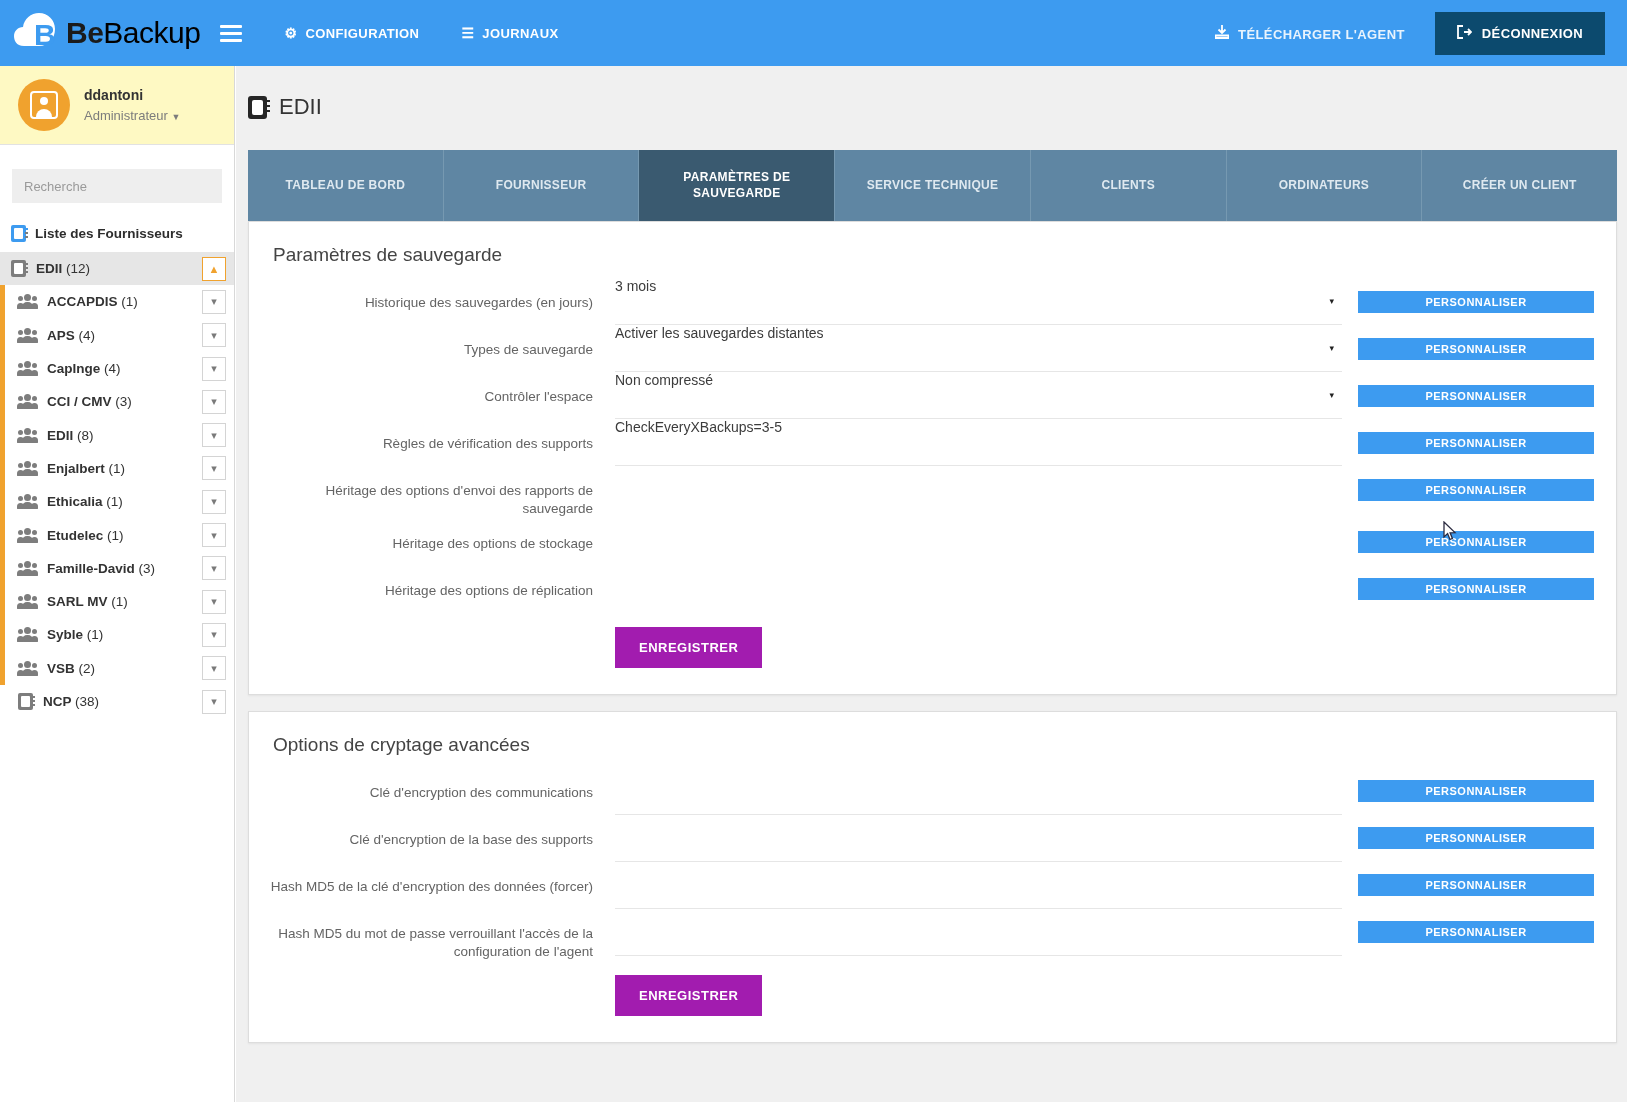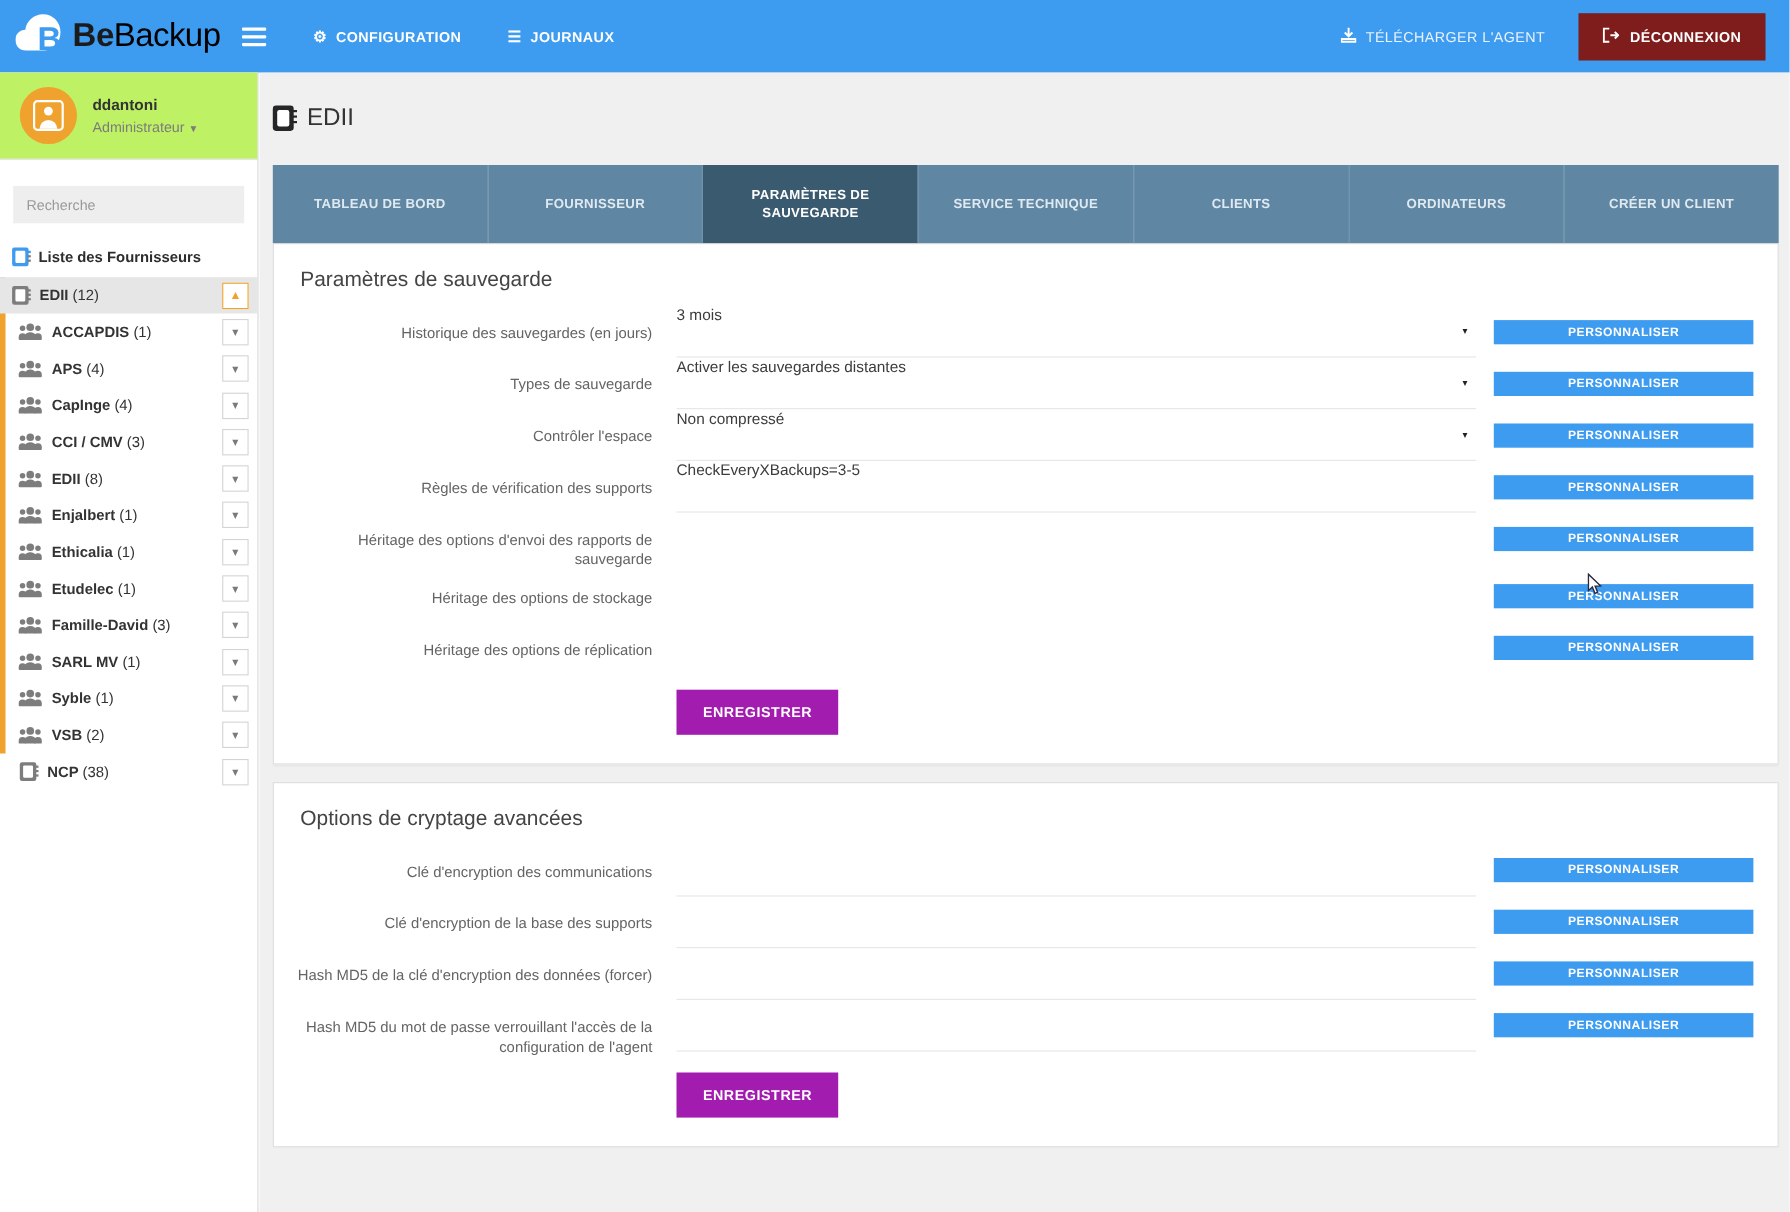--- a/index.html
+++ b/index.html
@@ -23,37 +23,37 @@
   .brand-text .backup { font-weight:normal; color:#000000; }
   .hamburger { margin-left:20px; display:flex; flex-direction:column; gap:4px; cursor:pointer; }
   .hamburger span { display:block; width:22px; height:3px; background:#ffffff; border-radius:1px; }
   .navlink {
     display:flex; align-items:center; gap:8px; color:#ffffff; font-size:13px;
     font-weight:bold; letter-spacing:0.4px; margin-left:42px; cursor:pointer;
   }
   .navlink .ic { font-size:14px; line-height:1; }
   .nav-right { margin-left:auto; display:flex; align-items:center; }
   .dl-agent {
-    display:flex; align-items:center; gap:9px; color:#e8f3fd; font-size:13px;
-    font-weight:normal; letter-spacing:0.4px; cursor:pointer; margin-right:30px;
+    display:flex; align-items:flex-end; gap:9px; color:#e8f3fd; font-size:13px;
+    font-weight:bold; letter-spacing:0.4px; cursor:pointer; margin-right:30px;
   }
   .logout-btn {
-    display:flex; align-items:center; gap:10px; background:#7f1d1d; color:#ffffff;
+    display:flex; align-items:center; gap:10px; background:#0c4a6e; color:#ffffff;
     font-size:13px; font-weight:bold; letter-spacing:0.4px;
     padding:13px 22px; margin-right:22px; cursor:pointer; border:none;
     font-family:"Liberation Sans", sans-serif;
   }
 
   
   .sidebar {
     position:absolute; left:0; top:66px; width:235px; height:1036px;
     background:#ffffff; border-right:1px solid #d8d8d8;
   }
   .profile {
-    height:79px; background:#bef264; border-bottom:1px solid #e2e2e2;
+    height:79px; background:#fef9c3; border-bottom:1px solid #e2e2e2;
     display:flex; align-items:center; padding-left:18px;
   }
   .avatar {
     width:52px; height:52px; border-radius:50%; background:#f0a22e;
     display:flex; align-items:center; justify-content:center; margin-right:14px;
   }
   .avatar-glyph {
     width:28px; height:28px; border:2px solid #ffffff; border-radius:4px;
     position:relative;
   }

